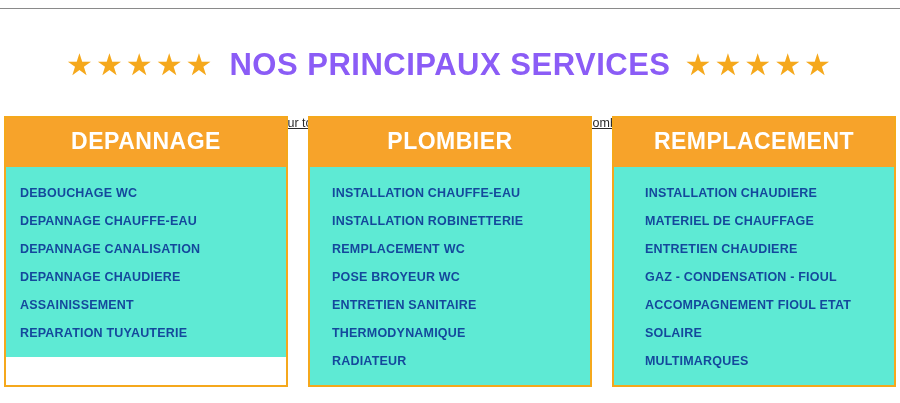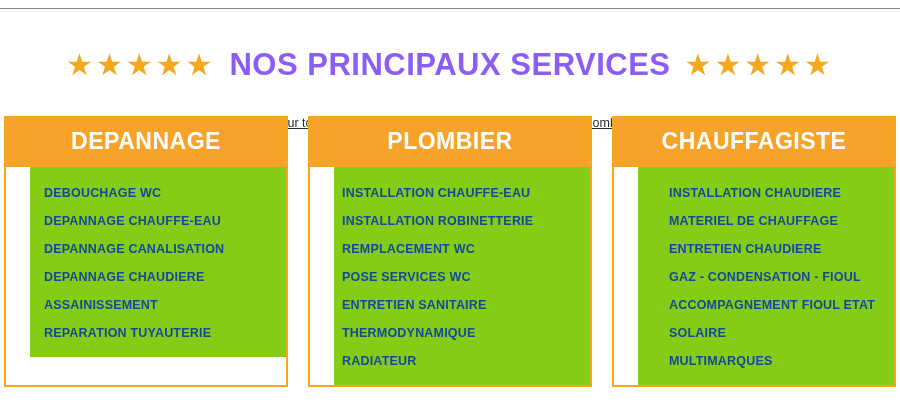--- a/index.html
+++ b/index.html
@@ -74,32 +74,31 @@
     background: #f7a32a;
     color: #ffffff;
     font-size: 23px;
     font-weight: bold;
     text-align: center;
     padding: 10px 0 12px 0;
     letter-spacing: 0.5px;
   }
   .col-body {
     padding: 12px 0 10px 0;
-    background: #84cc16;
-    margin-left: 24px;
+    background: #5eead4;
   }
   .item {
     font-size: 12.5px;
     font-weight: bold;
     color: #14489c;
     padding: 7px 0 7px 14px;
     letter-spacing: 0.2px;
     white-space: nowrap;
   }
-  .col.mid .item { padding-left: 8px; }
+  .col.mid .item { padding-left: 22px; }
   .col.right .item { padding-left: 31px; }
 </style>
 </head>
 <body>
 
 <div class="top-rule"></div>
 
 <div class="header">
   <div class="title-row">
     <span class="stars">★★★★★</span>
@@ -122,29 +121,29 @@
       <div class="item">REPARATION TUYAUTERIE</div>
     </div>
   </div>
 
   <div class="col mid">
     <div class="col-header">PLOMBIER</div>
     <div class="col-body">
       <div class="item">INSTALLATION CHAUFFE-EAU</div>
       <div class="item"> INSTALLATION ROBINETTERIE</div>
       <div class="item">REMPLACEMENT WC</div>
-      <div class="item">POSE SERVICES WC</div>
+      <div class="item">POSE BROYEUR WC</div>
       <div class="item">ENTRETIEN SANITAIRE</div>
       <div class="item">THERMODYNAMIQUE</div>
       <div class="item">RADIATEUR</div>
     </div>
   </div>
 
   <div class="col right">
-    <div class="col-header">CHAUFFAGISTE</div>
+    <div class="col-header">REMPLACEMENT</div>
     <div class="col-body">
       <div class="item">INSTALLATION CHAUDIERE</div>
       <div class="item">MATERIEL DE CHAUFFAGE</div>
       <div class="item">ENTRETIEN CHAUDIERE</div>
       <div class="item">GAZ - CONDENSATION - FIOUL</div>
       <div class="item"> ACCOMPAGNEMENT FIOUL ETAT</div>
       <div class="item">SOLAIRE</div>
       <div class="item">MULTIMARQUES</div>
     </div>
   </div>

